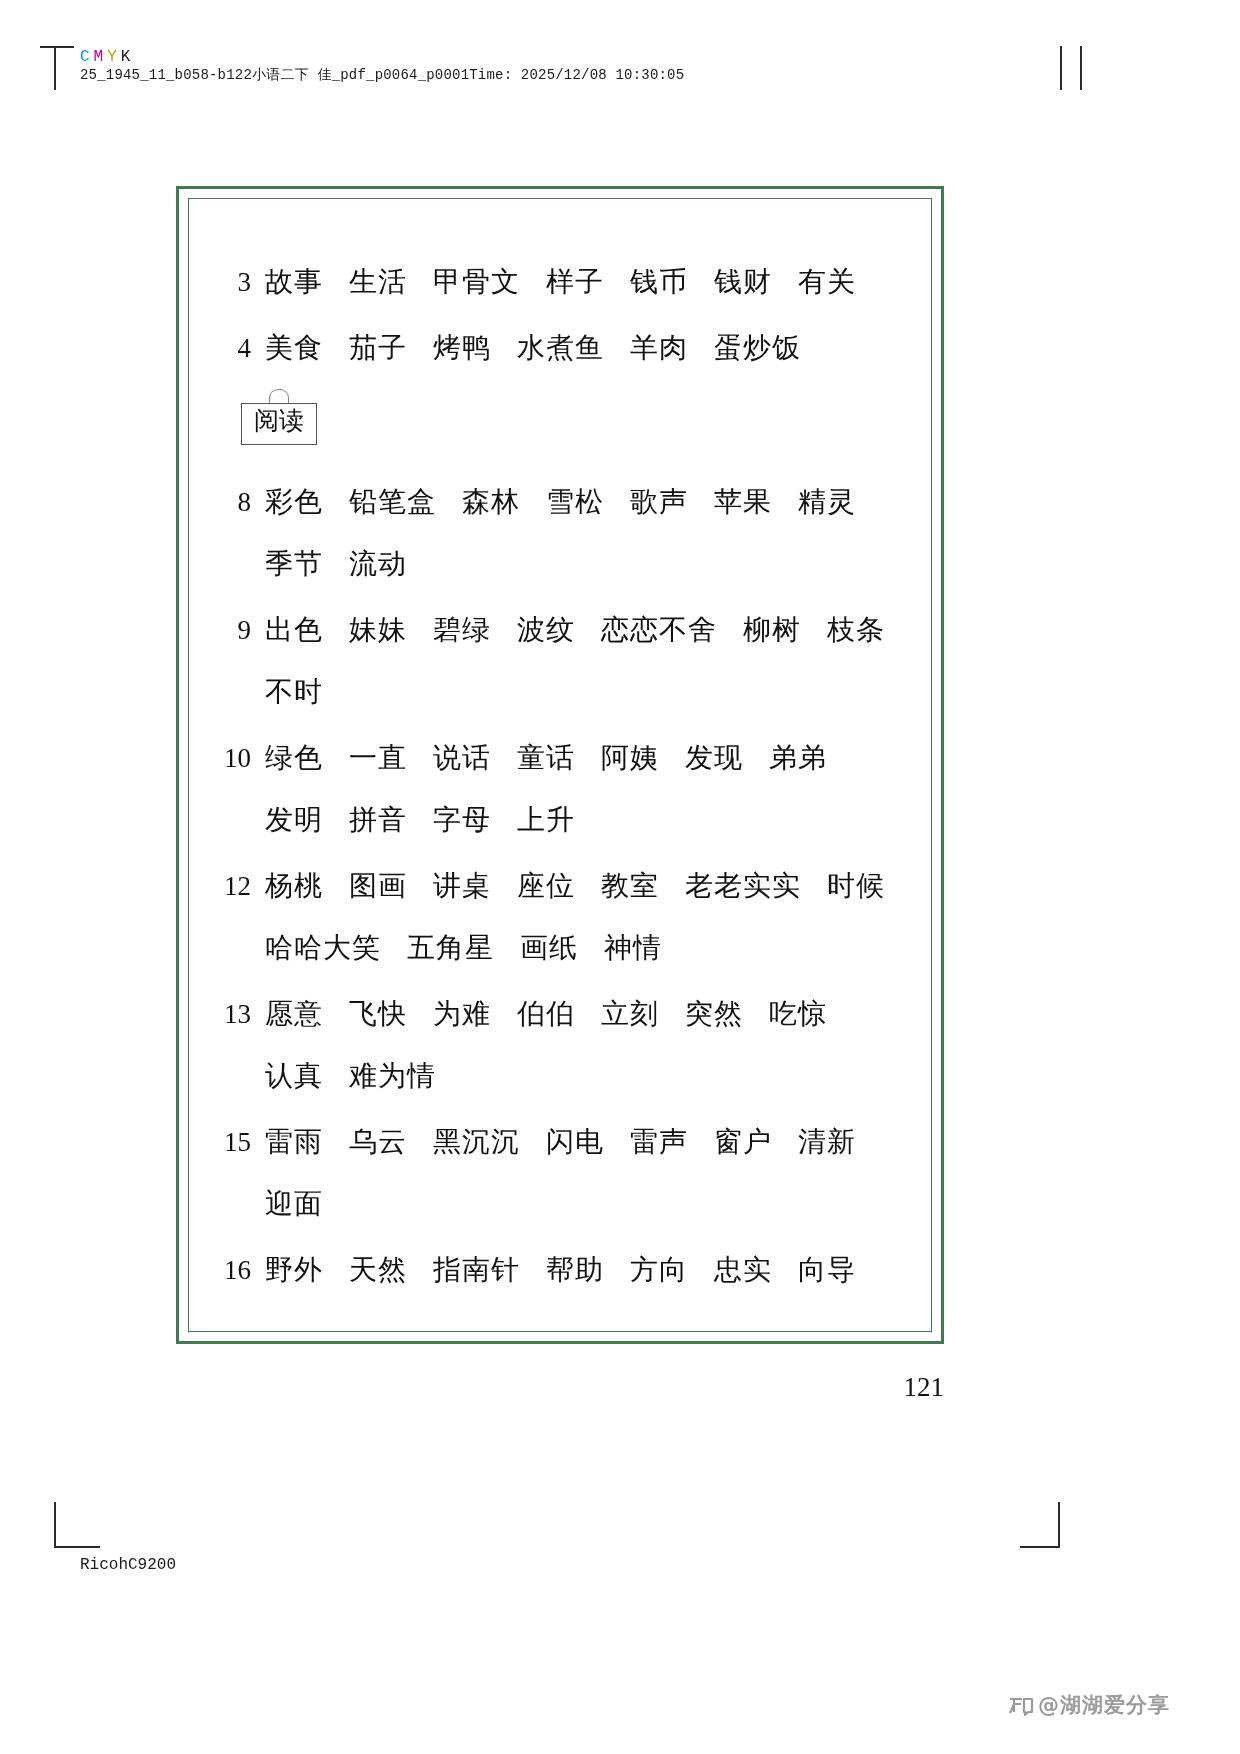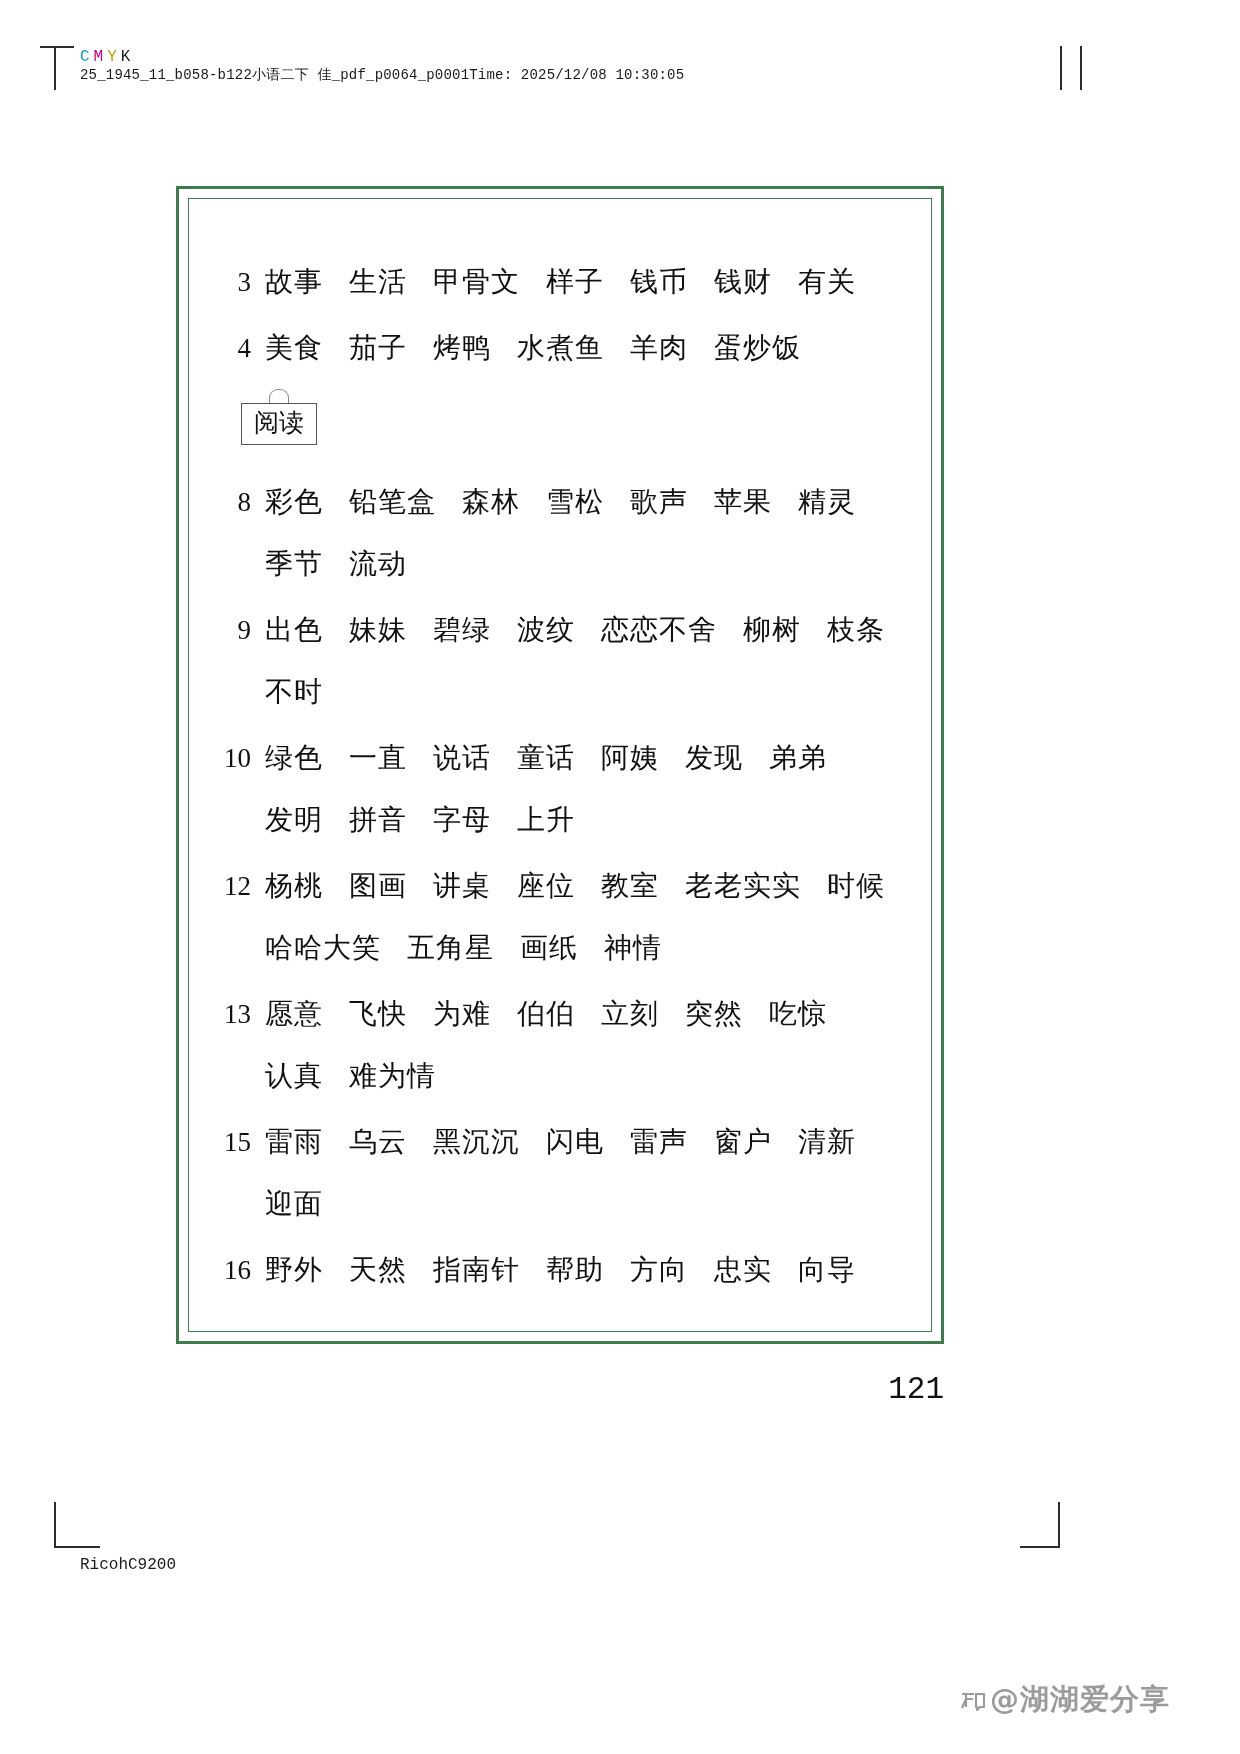--- a/index.html
+++ b/index.html
@@ -149,21 +149,21 @@
     height: 78px;
     margin: 10px 0 4px 32px;
   }
   .tab-box {
     position: absolute;
     left: 0;
     top: 14px;
     border: 1px solid #555;
     background: #fff;
     padding: 5px 12px 7px 12px;
-    font-family: Liberation Sans, sans-serif;
+    font-family: Liberation Mono, monospace;
     font-size: 25px;
     line-height: 1.1;
     color: #111;
   }
   .tab-clip {
     position: absolute;
     left: 28px;
     top: 0px;
     width: 18px;
     height: 16px;
@@ -175,36 +175,36 @@
 
   
   .page-num {
     position: absolute;
     left: 0;
     top: 1372px;
     width: 1240px;
     text-align: right;
     padding-right: 296px;
     box-sizing: border-box;
-    font-family: Liberation Mono, monospace;
-    font-size: 31px;
+    font-family: Liberation Serif, serif;
+    font-size: 27px;
     color: #111;
   }
 
   
   .watermark {
     position: absolute;
     right: 70px;
     bottom: 34px;
     display: flex;
     align-items: center;
     gap: 3px;
     color: #9b9b9b;
     font-family: "DejaVu Sans", sans-serif;
-    font-size: 29px;
+    font-size: 21px;
     font-weight: bold;
     letter-spacing: 1px;
     white-space: nowrap;
     margin-top: 40px;
   }
   .watermark .zhihu-logo {
     width: 30px;
     height: 30px;
     position: relative;
     display: inline-block;

